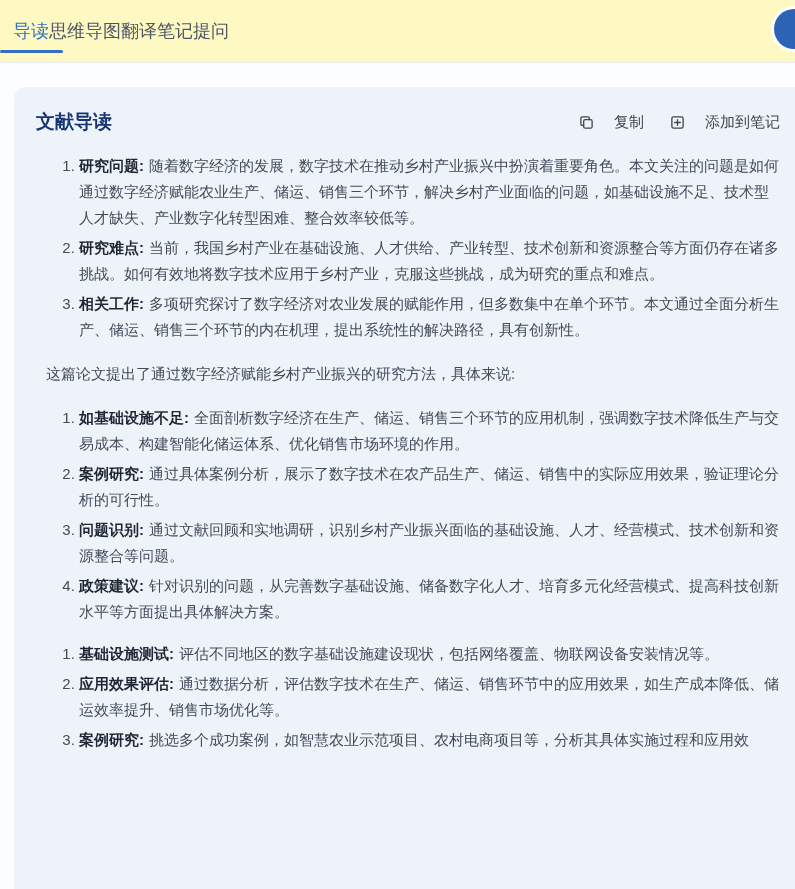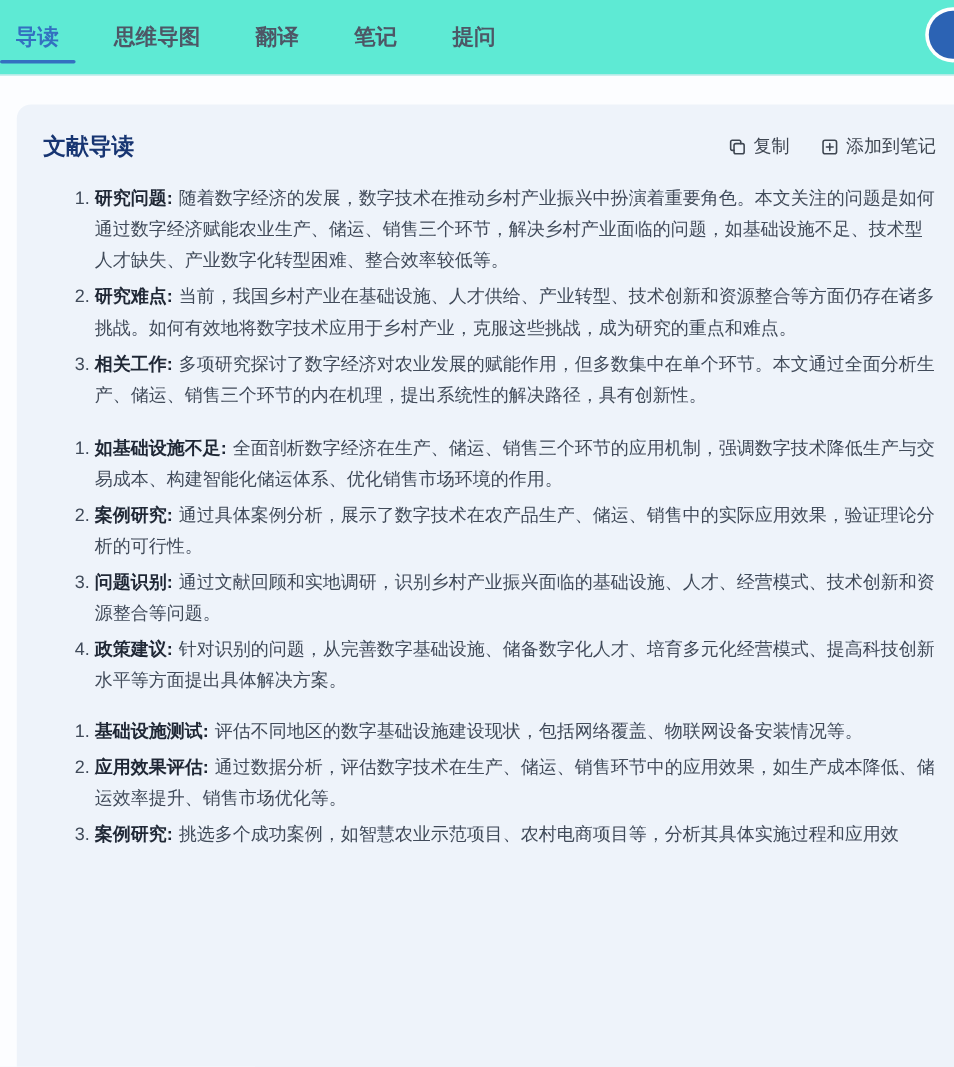--- a/index.html
+++ b/index.html
@@ -4,29 +4,29 @@
 <style>
   html,body{margin:0;padding:0;}
   body{
     width:795px;height:889px;overflow:hidden;
     background:#fcfdff;
     font-family:"Liberation Sans","DejaVu Sans",sans-serif;
     -webkit-font-smoothing:antialiased;
   }
   
   .tabbar{
-    position:relative;height:62px;background:#5eead4;
+    position:relative;height:62px;background:#fef9c3;
     border-bottom:1px solid #e9edf3;
-    display:flex;align-items:center;font-weight:bold;
+    display:flex;align-items:center;
   }
   .tab{
     font-size:18px;color:#4d5766;cursor:pointer;white-space:nowrap;
   }
   .tab-0{margin-left:13px;}
-  .tab + .tab{margin-left:46px;}
+  .tab + .tab{}
   .tab.active{color:#3370c0;}
   .tab-indicator{
     position:absolute;left:0;top:50px;width:63px;height:3px;
     background:#3370c0;border-radius:2px;
   }
   .floating-avatar{
     position:absolute;top:9px;right:-19px;width:40px;height:40px;
     border-radius:50%;background:#2c63b4;cursor:pointer;z-index:5;
     box-shadow:0 0 0 3px #ffffff;
   }
@@ -36,21 +36,21 @@
     margin:24px 0 0 14px;width:801px;height:900px;
     background:#eef3fa;border-radius:12px;
   }
   .card-header{
     display:flex;justify-content:space-between;align-items:center;
     padding:22px 35px 0 22px;
   }
   .card-title{font-size:19px;font-weight:700;color:#173572;}
   .actions{display:flex;align-items:center;gap:26px;}
   .action{
-    display:flex;align-items:center;gap:6px;
+    display:flex;align-items:center;gap:20px;
     font-size:15px;color:#3e4651;cursor:pointer;white-space:nowrap;
   }
   .action svg{display:block;stroke:#3e4651;fill:none;stroke-width:1.4;stroke-linecap:round;stroke-linejoin:round;}
   
   .content{padding:0 35px 30px 32px;}
   h2.sec{
     font-size:18px;font-weight:700;color:#1c2433;
     margin:22px 0 0;line-height:24px;
   }
   h2.sec-first{margin-top:34px;}
@@ -114,20 +114,21 @@
           <strong>研究问题:</strong><span>随着数字经济的发展，数字技术在推动乡村产业振兴中扮演着重要角色。本文关注的问题是如何通过数字经济赋能农业生产、储运、销售三个环节，解决乡村产业面临的问题，如基础设施不足、技术型人才缺失、产业数字化转型困难、整合效率较低等。</span>
         </li>
         <li>
           <strong>研究难点:</strong><span>当前，我国乡村产业在基础设施、人才供给、产业转型、技术创新和资源整合等方面仍存在诸多挑战。如何有效地将数字技术应用于乡村产业，克服这些挑战，成为研究的重点和难点。</span>
         </li>
         <li>
           <strong>相关工作:</strong><span>多项研究探讨了数字经济对农业发展的赋能作用，但多数集中在单个环节。本文通过全面分析生产、储运、销售三个环节的内在机理，提出系统性的解决路径，具有创新性。</span>
         </li>
       </ol>
 
+      <p class="intro">这篇论文提出了通过数字经济赋能乡村产业振兴的研究方法，具体来说:</p>
       <ol class="items">
         <li>
           <strong>如基础设施不足:</strong><span>全面剖析数字经济在生产、储运、销售三个环节的应用机制，强调数字技术降低生产与交易成本、构建智能化储运体系、优化销售市场环境的作用。</span>
         </li>
         <li>
           <strong>案例研究:</strong><span>通过具体案例分析，展示了数字技术在农产品生产、储运、销售中的实际应用效果，验证理论分析的可行性。</span>
         </li>
         <li>
           <strong>问题识别:</strong><span>通过文献回顾和实地调研，识别乡村产业振兴面临的基础设施、人才、经营模式、技术创新和资源整合等问题。</span>
         </li>

